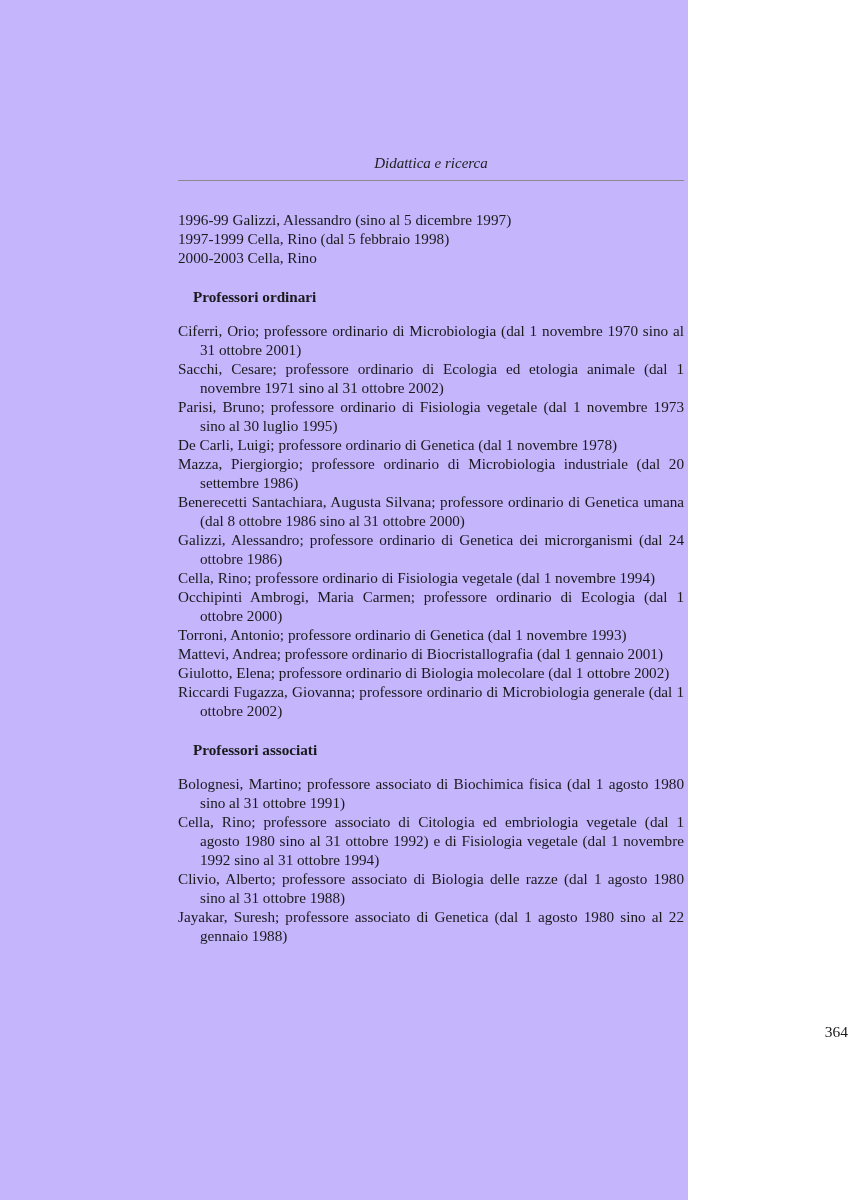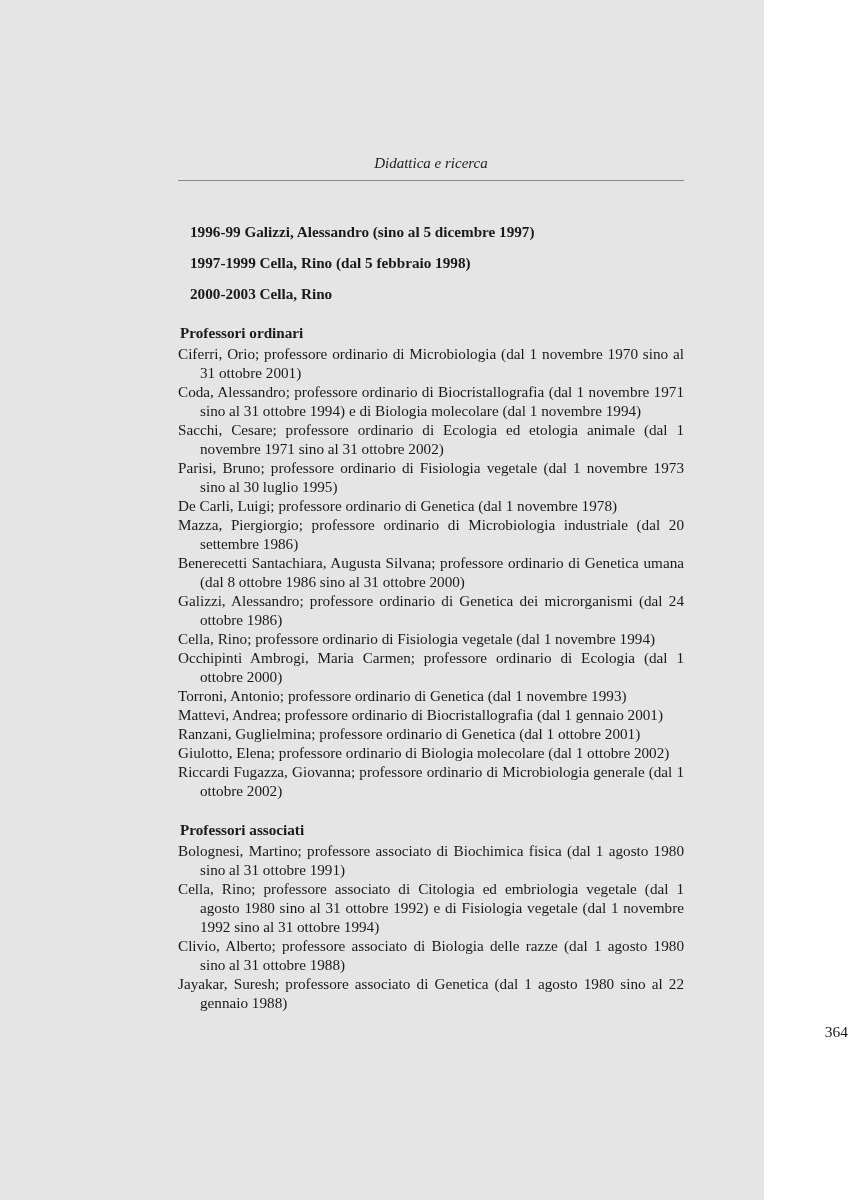--- a/index.html
+++ b/index.html
@@ -1,36 +1,36 @@
 <!DOCTYPE html>
 <html><head>
   <meta charset="utf-8">
   <style>
     html, body { margin: 0; padding: 0; background: #ffffff; }
     body { width: 848px; height: 1200px; position: relative; overflow: hidden; }
     .page {
-      position: absolute; left: 0; top: 0; width: 764px; height: 1200px;
-      background: #e5e5e5; color: #1a1a1a;
+      position: absolute; left: 0; top: 0; width: 688px; height: 1200px;
+      background: #c4b5fd; color: #1a1a1a;
       font-family: "Liberation Serif", "DejaVu Serif", serif;
     }
     .running-head {
       position: absolute; left: 178px; width: 506px; top: 155px;
       text-align: center; font-style: italic; font-size: 15px; color: #222;
     }
     .rule {
       position: absolute; left: 178px; width: 506px; top: 180px;
       height: 0; border-top: 1px solid #8a8a8a;
     }
     .content {
       position: absolute; left: 178px; width: 506px; top: 210px;
       font-size: 15.2px; line-height: 19px;
     }
-    .plain-line { margin: 12px; font-weight: bold; }
+    .plain-line { margin: 0; }
     .section { margin-top: 20px; }
-    .section-title { font-weight: bold; margin: 2px; }
+    .section-title { font-weight: bold; margin: 15px; }
     .entry {
       margin: 0; padding-left: 22px; text-indent: -22px;
       text-align: justify;
     }
     .page-number {
       position: absolute; left: 0; width: 848px; top: 1023px;
       text-align: right; font-size: 15.5px;
     }
   </style>
 </head>
@@ -43,32 +43,30 @@
   <div class="content">
     <div>
       <p class="plain-line">1996-99 Galizzi, Alessandro (sino al 5 dicembre 1997)</p>
       <p class="plain-line">1997-1999 Cella, Rino (dal 5 febbraio 1998)</p>
       <p class="plain-line">2000-2003 Cella, Rino</p>
     </div>
 
     <div class="section">
       <p class="section-title">Professori ordinari</p>
       <p class="entry">Ciferri, Orio; professore ordinario di Microbiologia (dal 1 novembre 1970 sino al 31 ottobre 2001)</p>
-      <p class="entry">Coda, Alessandro; professore ordinario di Biocristallografia (dal 1 novembre 1971 sino al 31 ottobre 1994) e di Biologia molecolare (dal 1 novembre 1994)</p>
       <p class="entry">Sacchi, Cesare; professore ordinario di Ecologia ed etologia animale (dal 1 novembre 1971 sino al 31 ottobre 2002)</p>
       <p class="entry">Parisi, Bruno; professore ordinario di Fisiologia vegetale (dal 1 novembre 1973 sino al 30 luglio 1995)</p>
       <p class="entry">De Carli, Luigi; professore ordinario di Genetica (dal 1 novembre 1978)</p>
       <p class="entry">Mazza, Piergiorgio; professore ordinario di Microbiologia industriale (dal 20 settembre 1986)</p>
       <p class="entry">Benerecetti Santachiara, Augusta Silvana; professore ordinario di Genetica umana (dal 8 ottobre 1986 sino al 31 ottobre 2000)</p>
       <p class="entry">Galizzi, Alessandro; professore ordinario di Genetica dei microrganismi (dal 24 ottobre 1986)</p>
       <p class="entry">Cella, Rino; professore ordinario di Fisiologia vegetale (dal 1 novembre 1994)</p>
       <p class="entry">Occhipinti Ambrogi, Maria Carmen; professore ordinario di Ecologia (dal 1 ottobre 2000)</p>
       <p class="entry">Torroni, Antonio; professore ordinario di Genetica (dal 1 novembre 1993)</p>
       <p class="entry">Mattevi, Andrea; professore ordinario di Biocristallografia (dal 1 gennaio 2001)</p>
-      <p class="entry">Ranzani, Guglielmina; professore ordinario di Genetica (dal 1 ottobre 2001)</p>
       <p class="entry">Giulotto, Elena; professore ordinario di Biologia molecolare (dal 1 ottobre 2002)</p>
       <p class="entry">Riccardi Fugazza, Giovanna; professore ordinario di Microbiologia generale (dal 1 ottobre 2002)</p>
     </div>
 
     <div class="section">
       <p class="section-title">Professori associati</p>
       <p class="entry">Bolognesi, Martino; professore associato di Biochimica fisica (dal 1 agosto 1980 sino al 31 ottobre 1991)</p>
       <p class="entry">Cella, Rino; professore associato di Citologia ed embriologia vegetale (dal 1 agosto 1980 sino al 31 ottobre 1992) e di Fisiologia vegetale (dal 1 novembre 1992 sino al 31 ottobre 1994)</p>
       <p class="entry">Clivio, Alberto; professore associato di Biologia delle razze (dal 1 agosto 1980 sino al 31 ottobre 1988)</p>
       <p class="entry">Jayakar, Suresh; professore associato di Genetica (dal 1 agosto 1980 sino al 22 gennaio 1988)</p>

